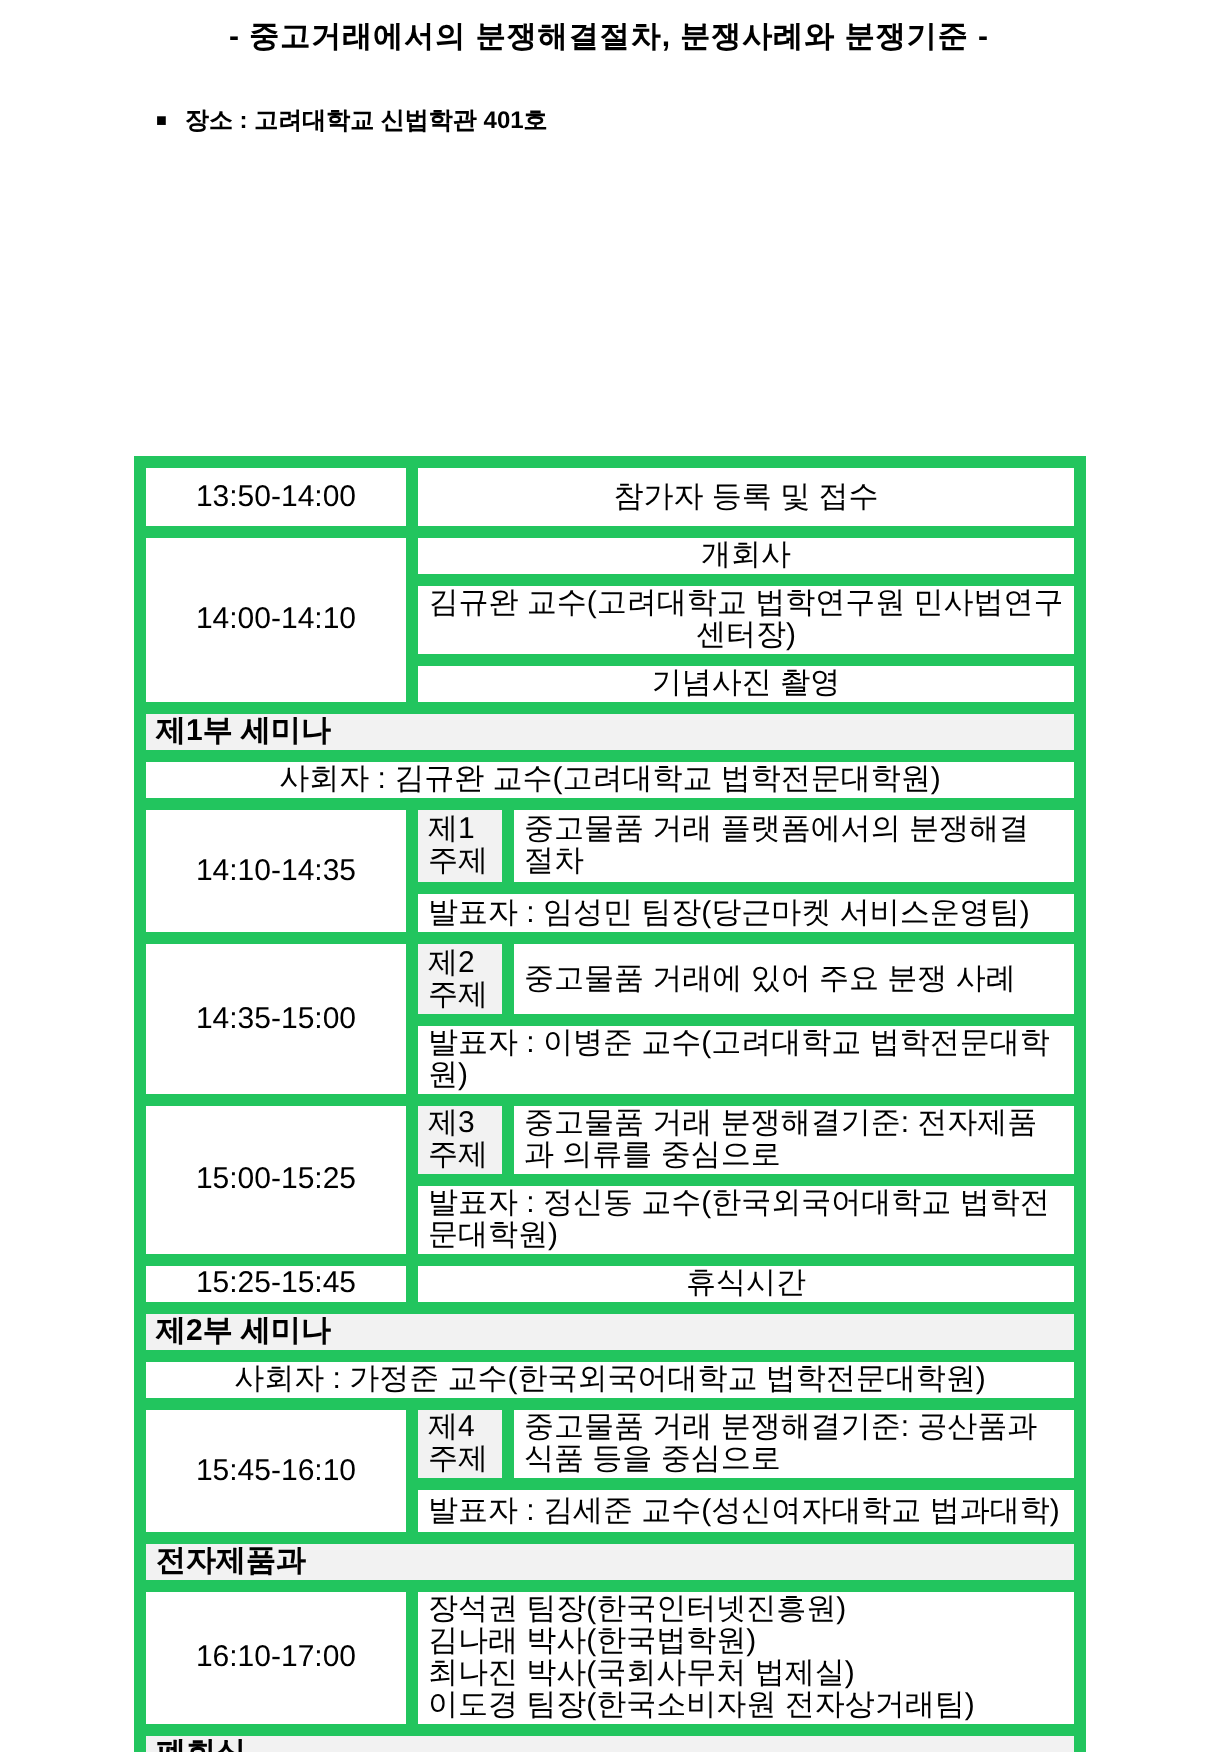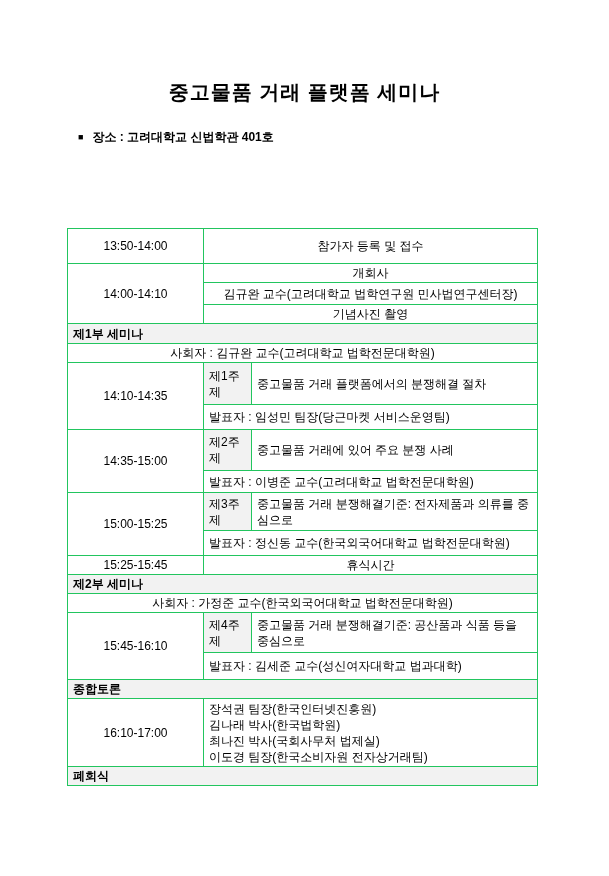--- a/index.html
+++ b/index.html
@@ -52,22 +52,22 @@
   }
   .schedule {
     position: absolute;
     left: 67px;
     top: 228px;
     width: 470px;
     border-collapse: collapse;
     table-layout: fixed;
   }
   .schedule td {
-    border: 1px solid #22c55e;
-    font-size: 12px;
+    border: 6px solid #22c55e;
+    font-size: 15px;
     line-height: 16px;
     padding: 1px 5px;
     vertical-align: middle;
     overflow: hidden;
   }
   .c  { text-align: center; }
   .l  { text-align: left; }
   .time { text-align: center; font-size: 11px; letter-spacing: 0; }
   .section-row td {
     background: #f2f2f2;
@@ -78,21 +78,21 @@
     text-align: left;
     padding: 1px 2px;
   }
   .panel-cell { line-height: 17px; }
 </style>
 </head>
 <body>
 
 <div class="page">
 
-  <h1 class="doc-title">중고물품 거래 플랫폼 세미나</h1>
+  <h2 class="doc-subtitle">- 중고거래에서의 분쟁해결절차, 분쟁사례와 분쟁기준 -</h2>
 
   <ul class="info-list">
     <li class="info-item"><span class="bullet">■</span><span>장소 : 고려대학교 신법학관 401호</span></li>
   </ul>
 
   <table class="schedule">
     <colgroup>
       <col style="width:136px">
       <col style="width:48px">
       <col style="width:286px">
@@ -164,21 +164,21 @@
     <tr style="height:40px">
       <td class="time" rowspan="2">15:45-16:10</td>
       <td class="label-cell">제4주제</td>
       <td class="l">중고물품 거래 분쟁해결기준: 공산품과 식품 등을 중심으로</td>
     </tr>
     <tr style="height:27px">
       <td class="l" colspan="2">발표자 : 김세준 교수(성신여자대학교 법과대학)</td>
     </tr>
 
     <tr class="section-row" style="height:17px">
-      <td colspan="3">종합토론</td>
+      <td colspan="3">전자제품과</td>
     </tr>
     <tr style="height:68px">
       <td class="time">16:10-17:00</td>
       <td class="l panel-cell" colspan="2">
         <div>장석권 팀장(한국인터넷진흥원)</div>
         <div>김나래 박사(한국법학원)</div>
         <div>최나진 박사(국회사무처 법제실)</div>
         <div>이도경 팀장(한국소비자원 전자상거래팀)</div>
       </td>
     </tr>

